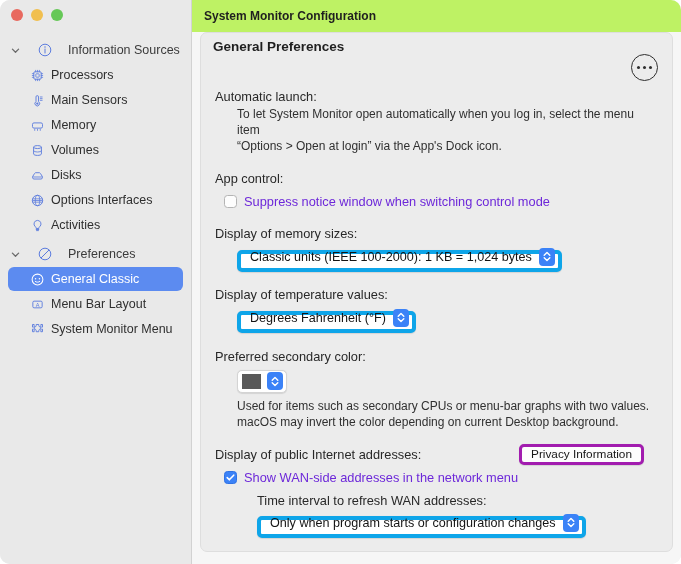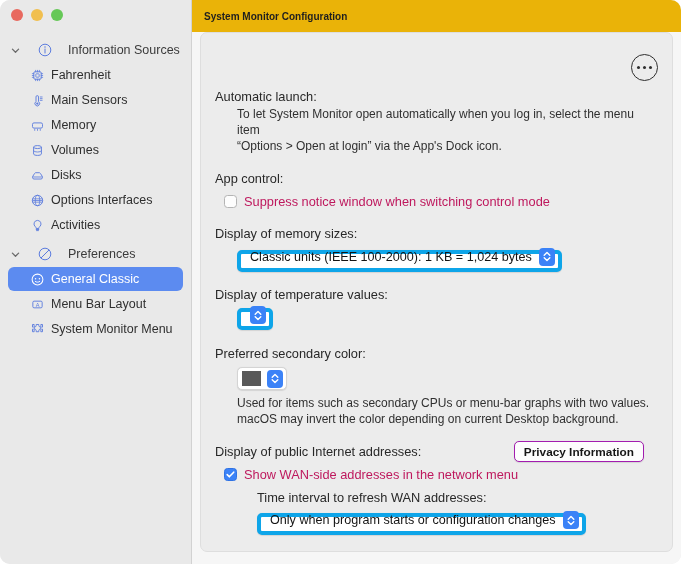--- a/index.html
+++ b/index.html
@@ -64,22 +64,22 @@
   .row .lbl{white-space:nowrap;}
 
   
   .right{
     flex:1;height:564px;position:relative;
     background:#f6f6f6;box-sizing:border-box;
   }
   .titlebar{
     height:32px;display:flex;align-items:center;
     padding-left:12px;
-    font-size:10px;font-weight:bold;color:#1f1f1f;
-    background:#eab308;
+    font-size:12px;font-weight:bold;color:#1f1f1f;
+    background:#bef264;
     box-sizing:border-box;
   }
   .panel{
     position:absolute;left:8px;right:8px;top:32px;bottom:12px;
     background:#ececec;
     border:1px solid #dedede;
     border-radius:7px;
     box-sizing:border-box;
     overflow:hidden;
   }
@@ -112,21 +112,21 @@
   .helptext{
     font-size:12px;color:#303030;
     line-height:1.33;
     margin:3px 0 0 22px;
   }
   .indent1{margin-left:22px;}
   .indent2{margin-left:42px;}
 
   .cb-line{
     display:flex;align-items:flex-start;gap:7px;
-    font-size:12.8px;color:#be185d;margin-left:9px;
+    font-size:12.8px;color:#6d28d9;margin-left:9px;
   }
   .cbox{
     width:13px;height:13px;flex:0 0 13px;
     border-radius:3.5px;margin-top:1px;
     border:1px solid #b4b4b4;
     background:#fdfdfd;
     box-sizing:border-box;
     display:flex;align-items:center;justify-content:center;
   }
   .cbox.on{
@@ -164,25 +164,25 @@
     padding:0 3px 0 4px;box-sizing:border-box;
   }
   .swatch{
     width:19px;height:15px;display:block;
     margin-right:6px;
   }
 
   .privacy-btn{
     position:absolute;right:14px;
     height:21px;background:#fdfdfd;
-    border:1px solid #a21caf;border-radius:5px;
+    border:3px solid #a21caf;border-radius:5px;
     box-shadow:0 0.5px 1px rgba(0,0,0,0.10);
     display:flex;align-items:center;justify-content:center;
     padding:0 9px;font-size:11.8px;color:#161616;
-    box-sizing:border-box;cursor:default;font-weight:bold;
+    box-sizing:border-box;cursor:default;
   }
   .rowline{position:relative;}
 </style>
 </head>
 <body>
 
 <div class="window">
 
   <div class="sidebar">
 
@@ -211,21 +211,21 @@
       </div>
 
       <div class="row">
         <span class="ico">
           <svg width="13" height="13" viewBox="0 0 14 14">
               <rect x="3" y="3" width="8" height="8" rx="1.2" fill="none" stroke="currentColor" stroke-width="1"></rect>
               <rect x="5.2" y="5.2" width="3.6" height="3.6" rx="0.6" fill="none" stroke="currentColor" stroke-width="0.9"></rect>
               <path d="M5 3V1.4M7 3V1.4M9 3V1.4M5 11v1.6M7 11v1.6M9 11v1.6M3 5H1.4M3 7H1.4M3 9H1.4M11 5h1.6M11 7h1.6M11 9h1.6" stroke="currentColor" stroke-width="0.85" stroke-linecap="round"></path>
             </svg>
         </span>
-        <span class="lbl">Fahrenheit</span>
+        <span class="lbl">Processors</span>
       </div>
 
       <div class="row">
         <span class="ico">
           <svg width="13" height="13" viewBox="0 0 14 14">
               <path d="M5.4 8.2V3.1a1.35 1.35 0 0 1 2.7 0v5.1a2.5 2.5 0 1 1-2.7 0Z" fill="none" stroke="currentColor" stroke-width="1"></path>
               <circle cx="6.75" cy="10.3" r="1.25" fill="currentColor"></circle>
               <path d="M10 3.2h2M10 5h2M10 6.8h2" stroke="currentColor" stroke-width="0.9" stroke-linecap="round"></path>
             </svg>
         </span>
@@ -334,20 +334,21 @@
   </div>
 
   <div class="right">
 
     <div class="titlebar">
       <span>System Monitor Configuration</span>
     </div>
 
     <div class="panel">
 
+      <div class="panel-title">General Preferences</div>
 
       <div class="more-btn">
         <i></i>
         <i></i>
         <i></i>
       </div>
 
       <div class="content">
 
         <div class="sec-label" style="margin-top:22px;">Automatic launch:</div>
@@ -371,20 +372,21 @@
                   <path d="M2.2 5.3 5 2.5 7.8 5.3" fill="none" stroke="#ffffff" stroke-width="1.4" stroke-linecap="round" stroke-linejoin="round"></path>
                   <path d="M2.2 7.7 5 10.5 7.8 7.7" fill="none" stroke="#ffffff" stroke-width="1.4" stroke-linecap="round" stroke-linejoin="round"></path>
                 </svg>
             </span>
           </div>
         </div>
 
         <div class="sec-label" style="margin-top:15px;">Display of temperature values:</div>
         <div class="indent1" style="margin-top:6px;">
           <div class="popup">
+            <span class="ptext">Degrees Fahrenheit (°F)</span>
             <span class="stepper">
               <svg width="10" height="13" viewBox="0 0 10 13">
                   <path d="M2.2 5.3 5 2.5 7.8 5.3" fill="none" stroke="#ffffff" stroke-width="1.4" stroke-linecap="round" stroke-linejoin="round"></path>
                   <path d="M2.2 7.7 5 10.5 7.8 7.7" fill="none" stroke="#ffffff" stroke-width="1.4" stroke-linecap="round" stroke-linejoin="round"></path>
                 </svg>
             </span>
           </div>
         </div>
 
         <div class="sec-label" style="margin-top:16px;">Preferred secondary color:</div>

